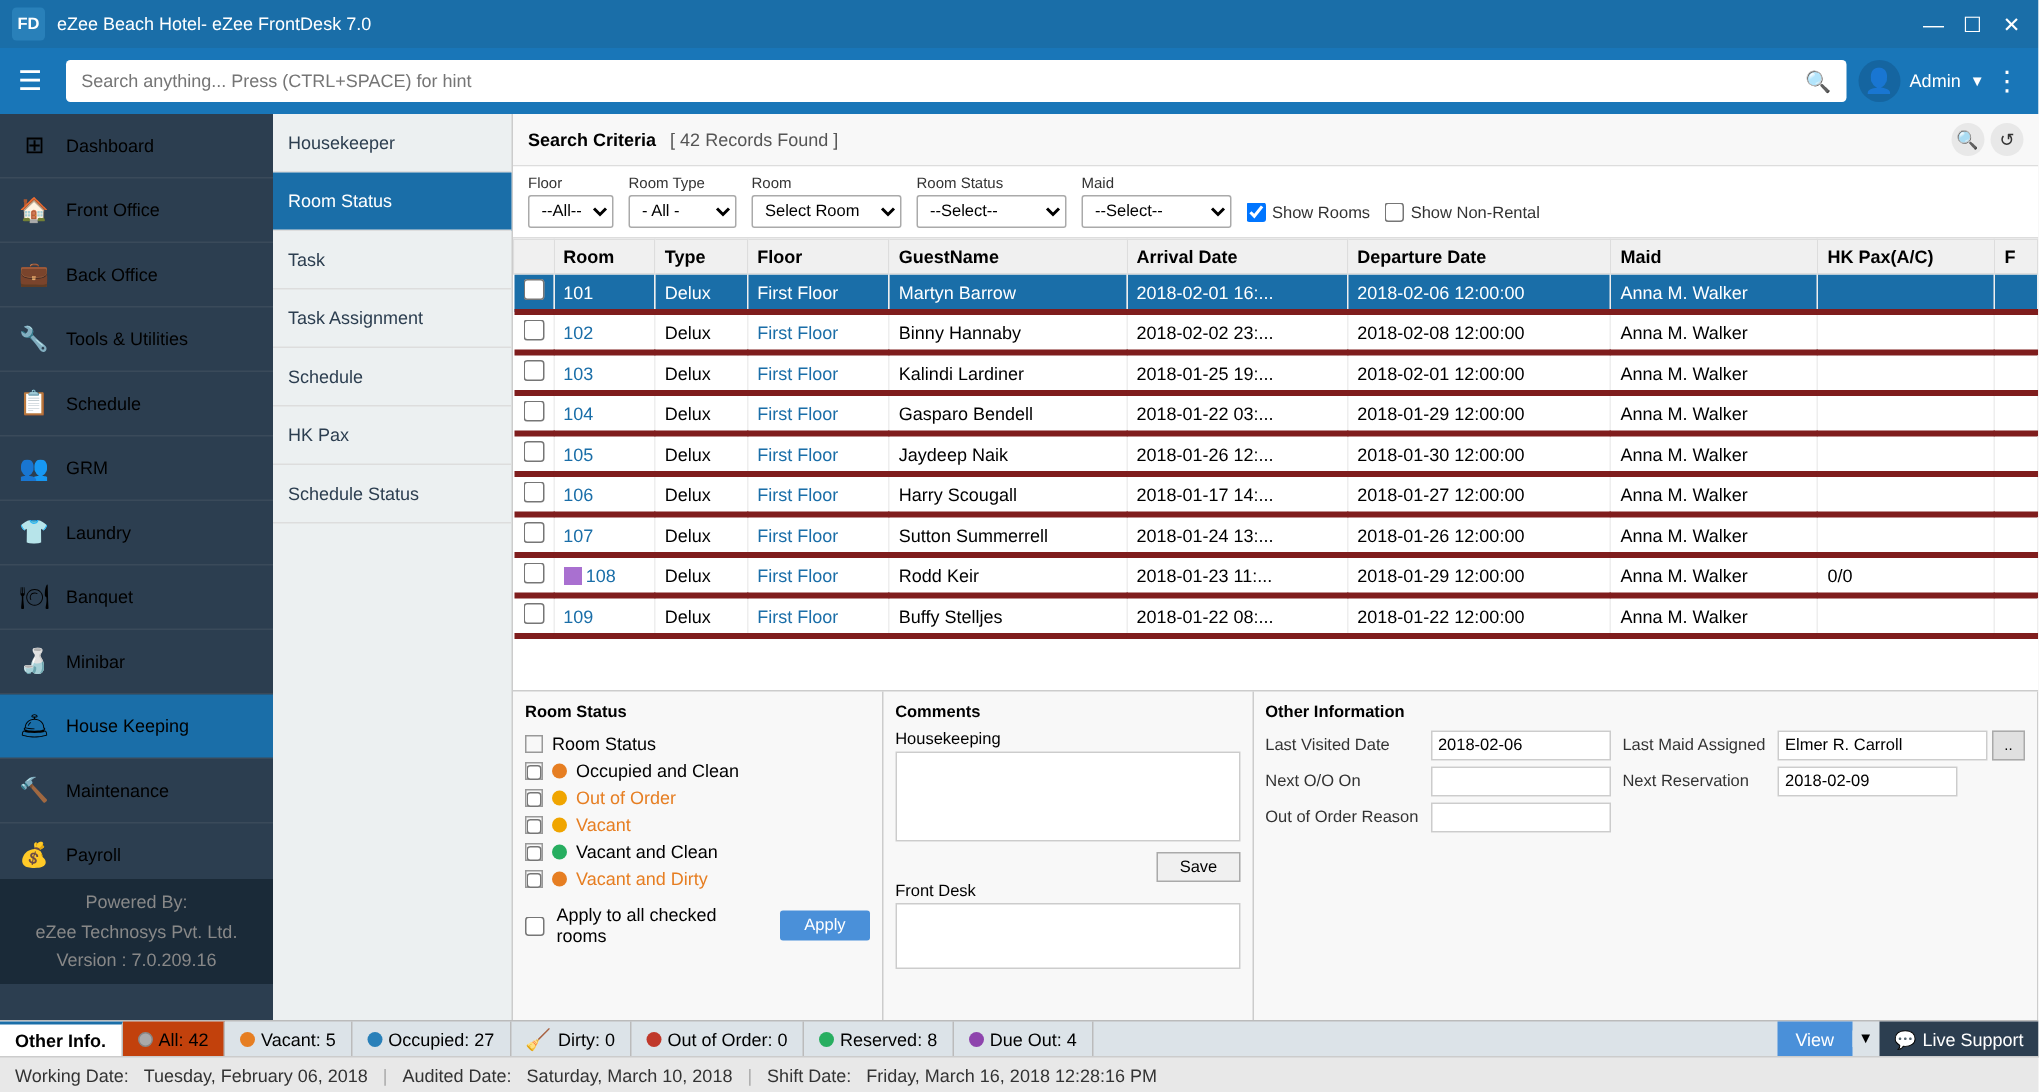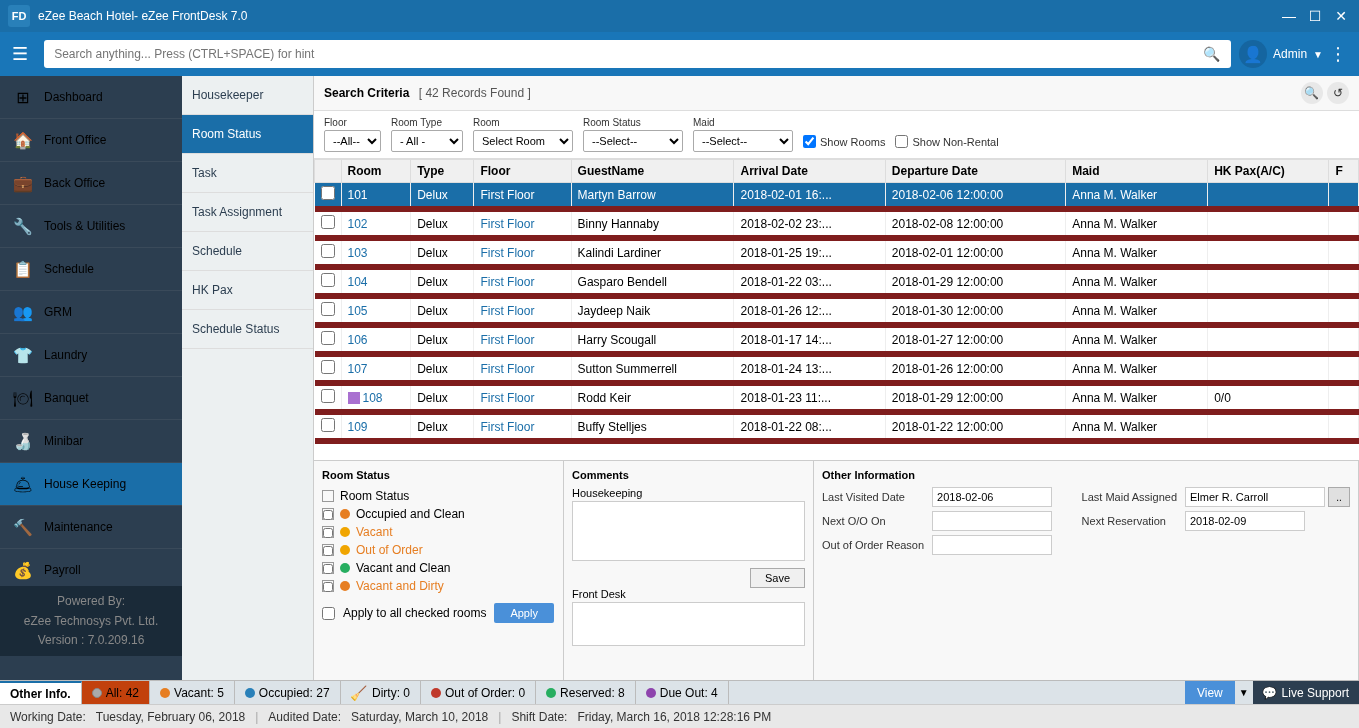--- a/index.html
+++ b/index.html
@@ -56,21 +56,21 @@
       cursor: pointer;
       gap: 10px;
       border-bottom: 1px solid #3a4a5a;
     }
     .sidebar-item.active { background: #1a6ea8; }
     .sidebar-item-icon { width: 22px; height: 22px; display: flex; align-items: center; justify-content: center; font-size: 16px; flex-shrink: 0; }
     .sidebar-item-label { font-size: 12px; }
 
     
     .sub-sidebar {
-      width: 132px;
+      width: 160px;
       background: #ecf0f1;
       flex-shrink: 0;
       border-right: 1px solid #ccc;
     }
     .sub-sidebar-item {
       padding: 12px 10px;
       cursor: pointer;
       border-bottom: 1px solid #ddd;
       font-size: 12px;
       color: #2c3e50;
@@ -136,21 +136,21 @@
     thead th {
       background: #f0f0f0;
       border: 1px solid #ddd;
       padding: 4px 6px;
       text-align: left;
       font-weight: 600;
       position: sticky;
       top: 0;
       white-space: nowrap;
     }
-    tbody tr { border-bottom: 6px solid #7f1d1d; }
+    tbody tr { border-bottom: 4px solid #7f1d1d; }
     tbody tr.selected { background: #1a6ea8; color: white; }
     tbody tr.selected td { color: white; }
     tbody td { padding: 3px 6px; border-right: 1px solid #eee; white-space: nowrap; }
     td.room-link { color: #1a6ea8; cursor: pointer; }
     tr.selected td.room-link { color: white; }
     td.floor-link { color: #1a6ea8; }
     tr.selected td.floor-link { color: white; }
     .row-checkbox { width: 14px; height: 14px; }
 
     
@@ -591,26 +591,26 @@
               <span>Room Status</span>
             </li>
             <li>
               <div class="chk"><input type="checkbox" style="width: 10px; height: 10px;"></div>
               <div class="status-color color-orange"></div>
               <span>Occupied and Clean</span>
             </li>
             <li>
               <div class="chk"><input type="checkbox" style="width: 10px; height: 10px;"></div>
               <div class="status-color color-yellow"></div>
-              <span style="color:#e67e22;">Vacant</span>
+              <span style="color:#e67e22;">Out of Order</span>
             </li>
             <li>
               <div class="chk"><input type="checkbox" style="width: 10px; height: 10px;"></div>
               <div class="status-color color-yellow"></div>
-              <span style="color:#e67e22;">Out of Order</span>
+              <span style="color:#e67e22;">Vacant</span>
             </li>
             <li>
               <div class="chk"><input type="checkbox" style="width: 10px; height: 10px;"></div>
               <div class="status-color color-green"></div>
               <span>Vacant and Clean</span>
             </li>
             <li>
               <div class="chk"><input type="checkbox" style="width: 10px; height: 10px;"></div>
               <div class="status-color color-orange"></div>
               <span style="color:#e67e22;">Vacant and Dirty</span>

